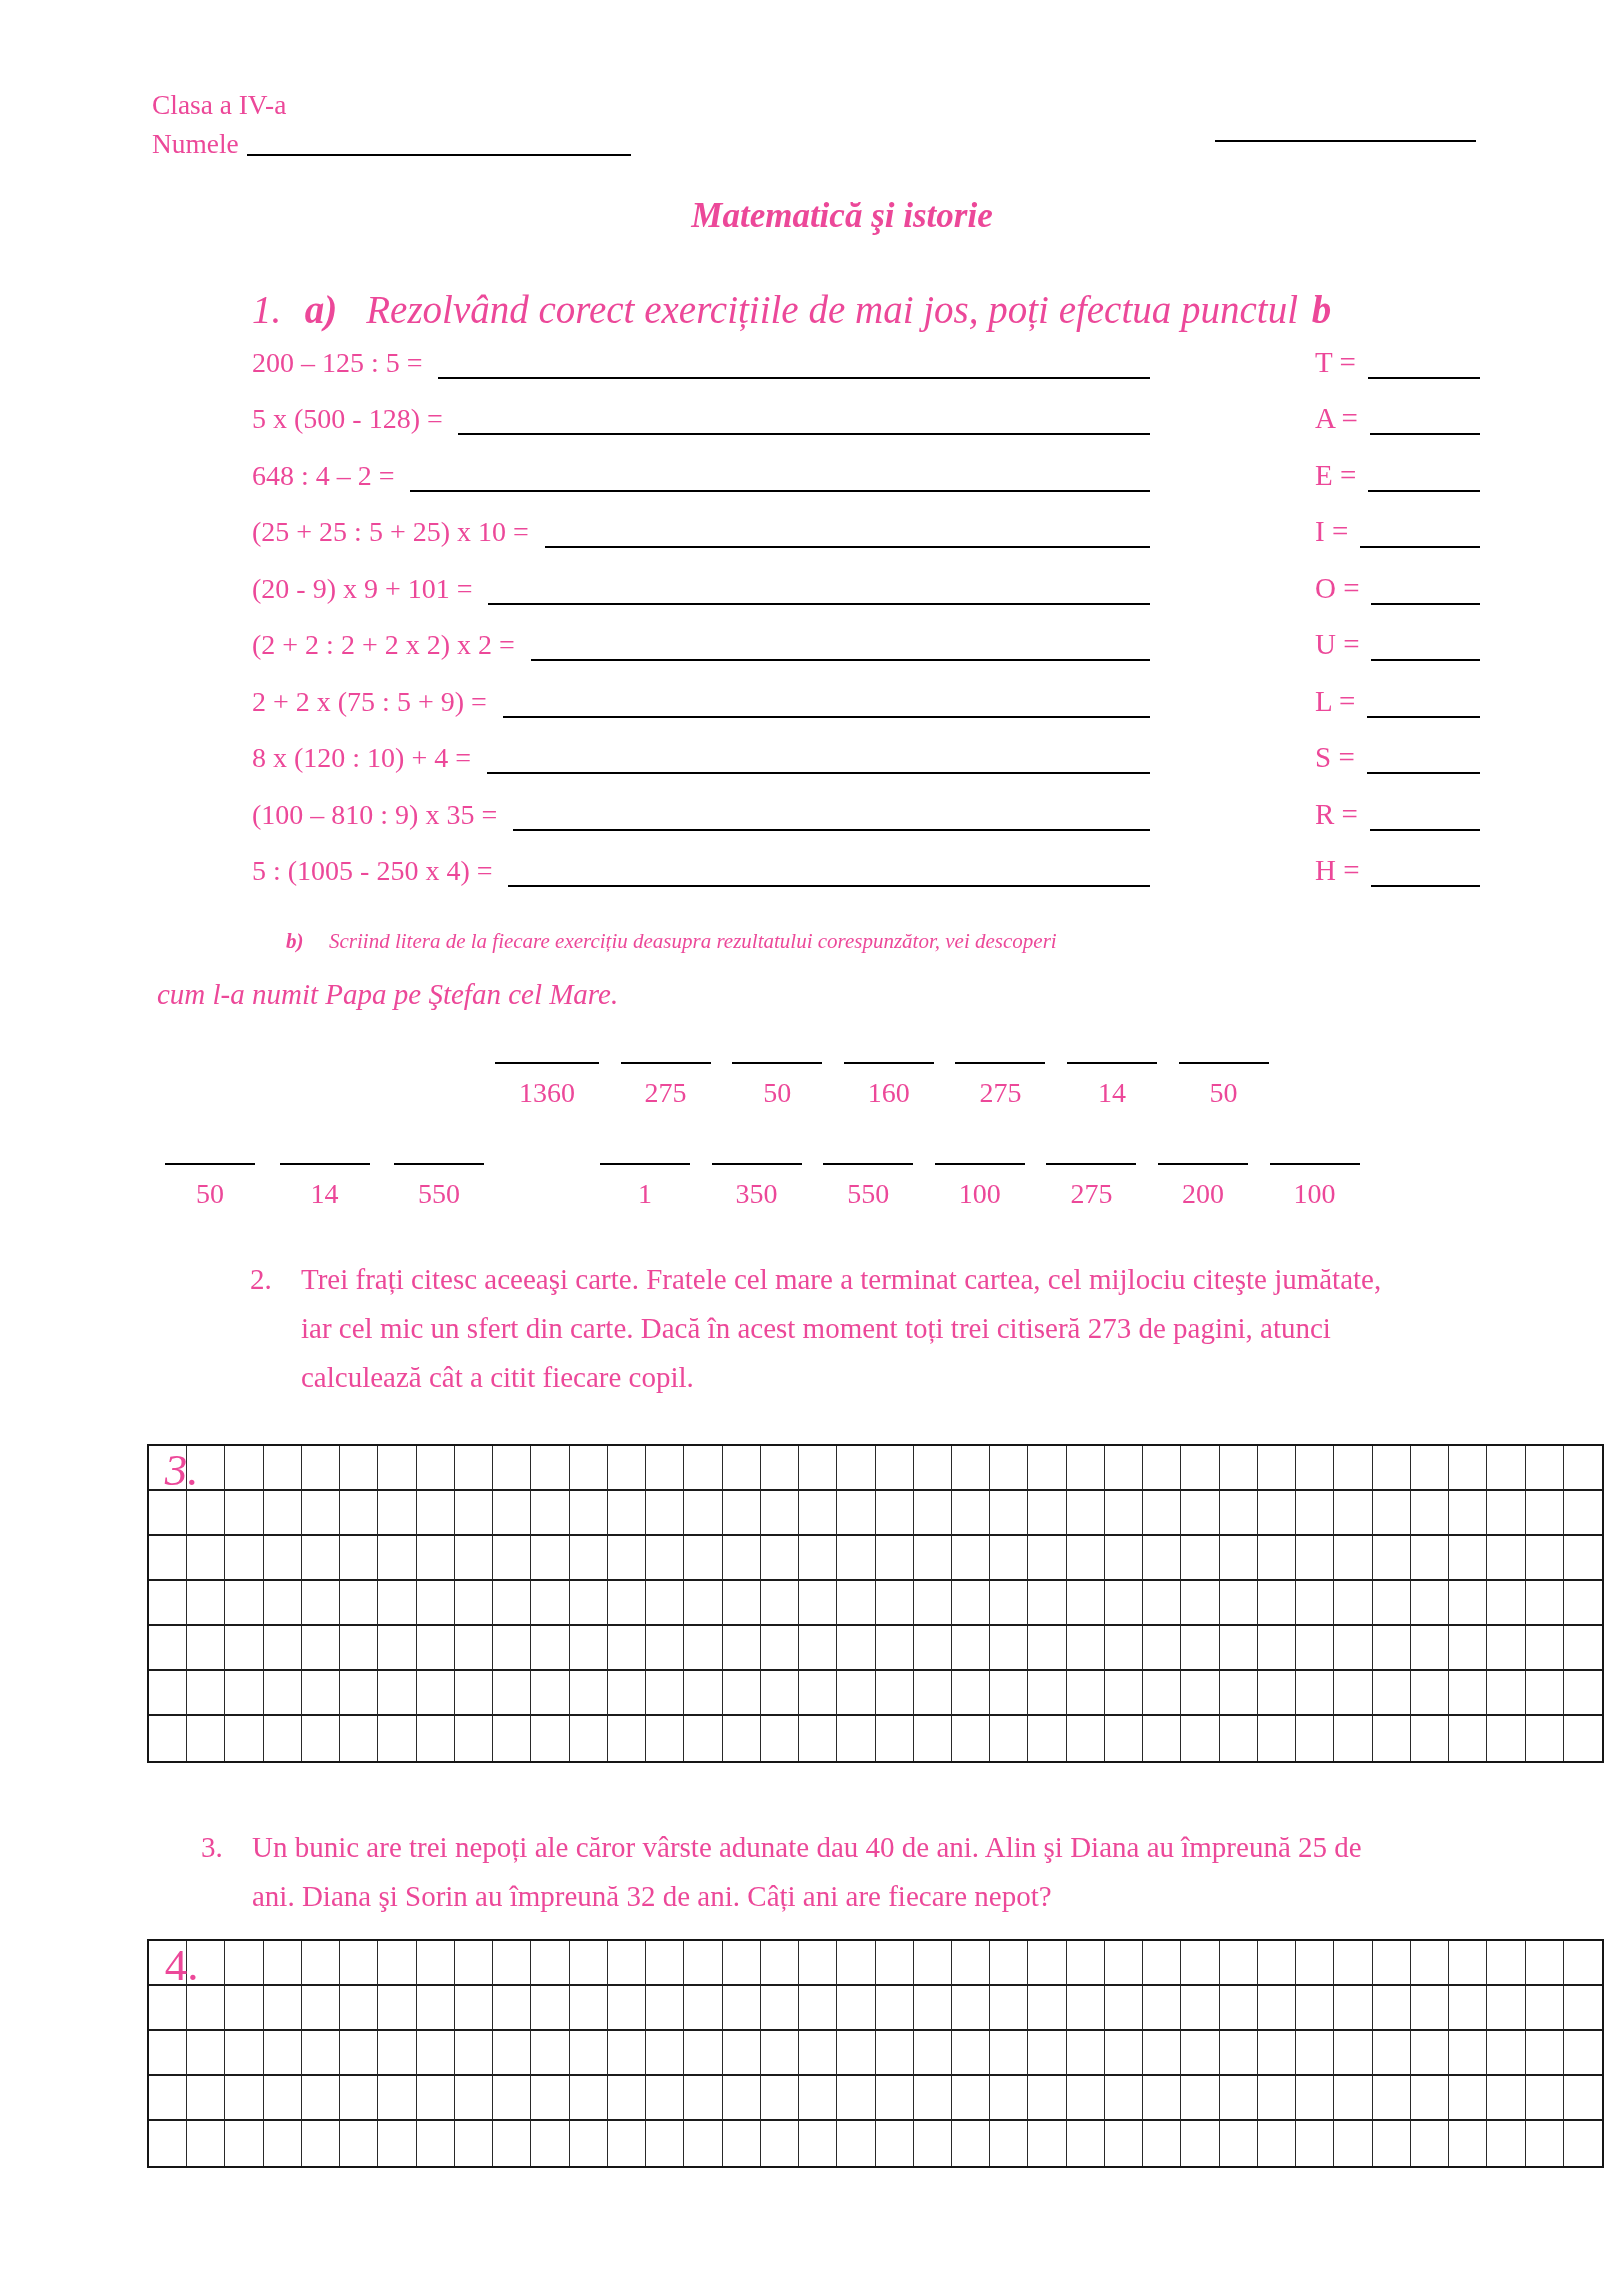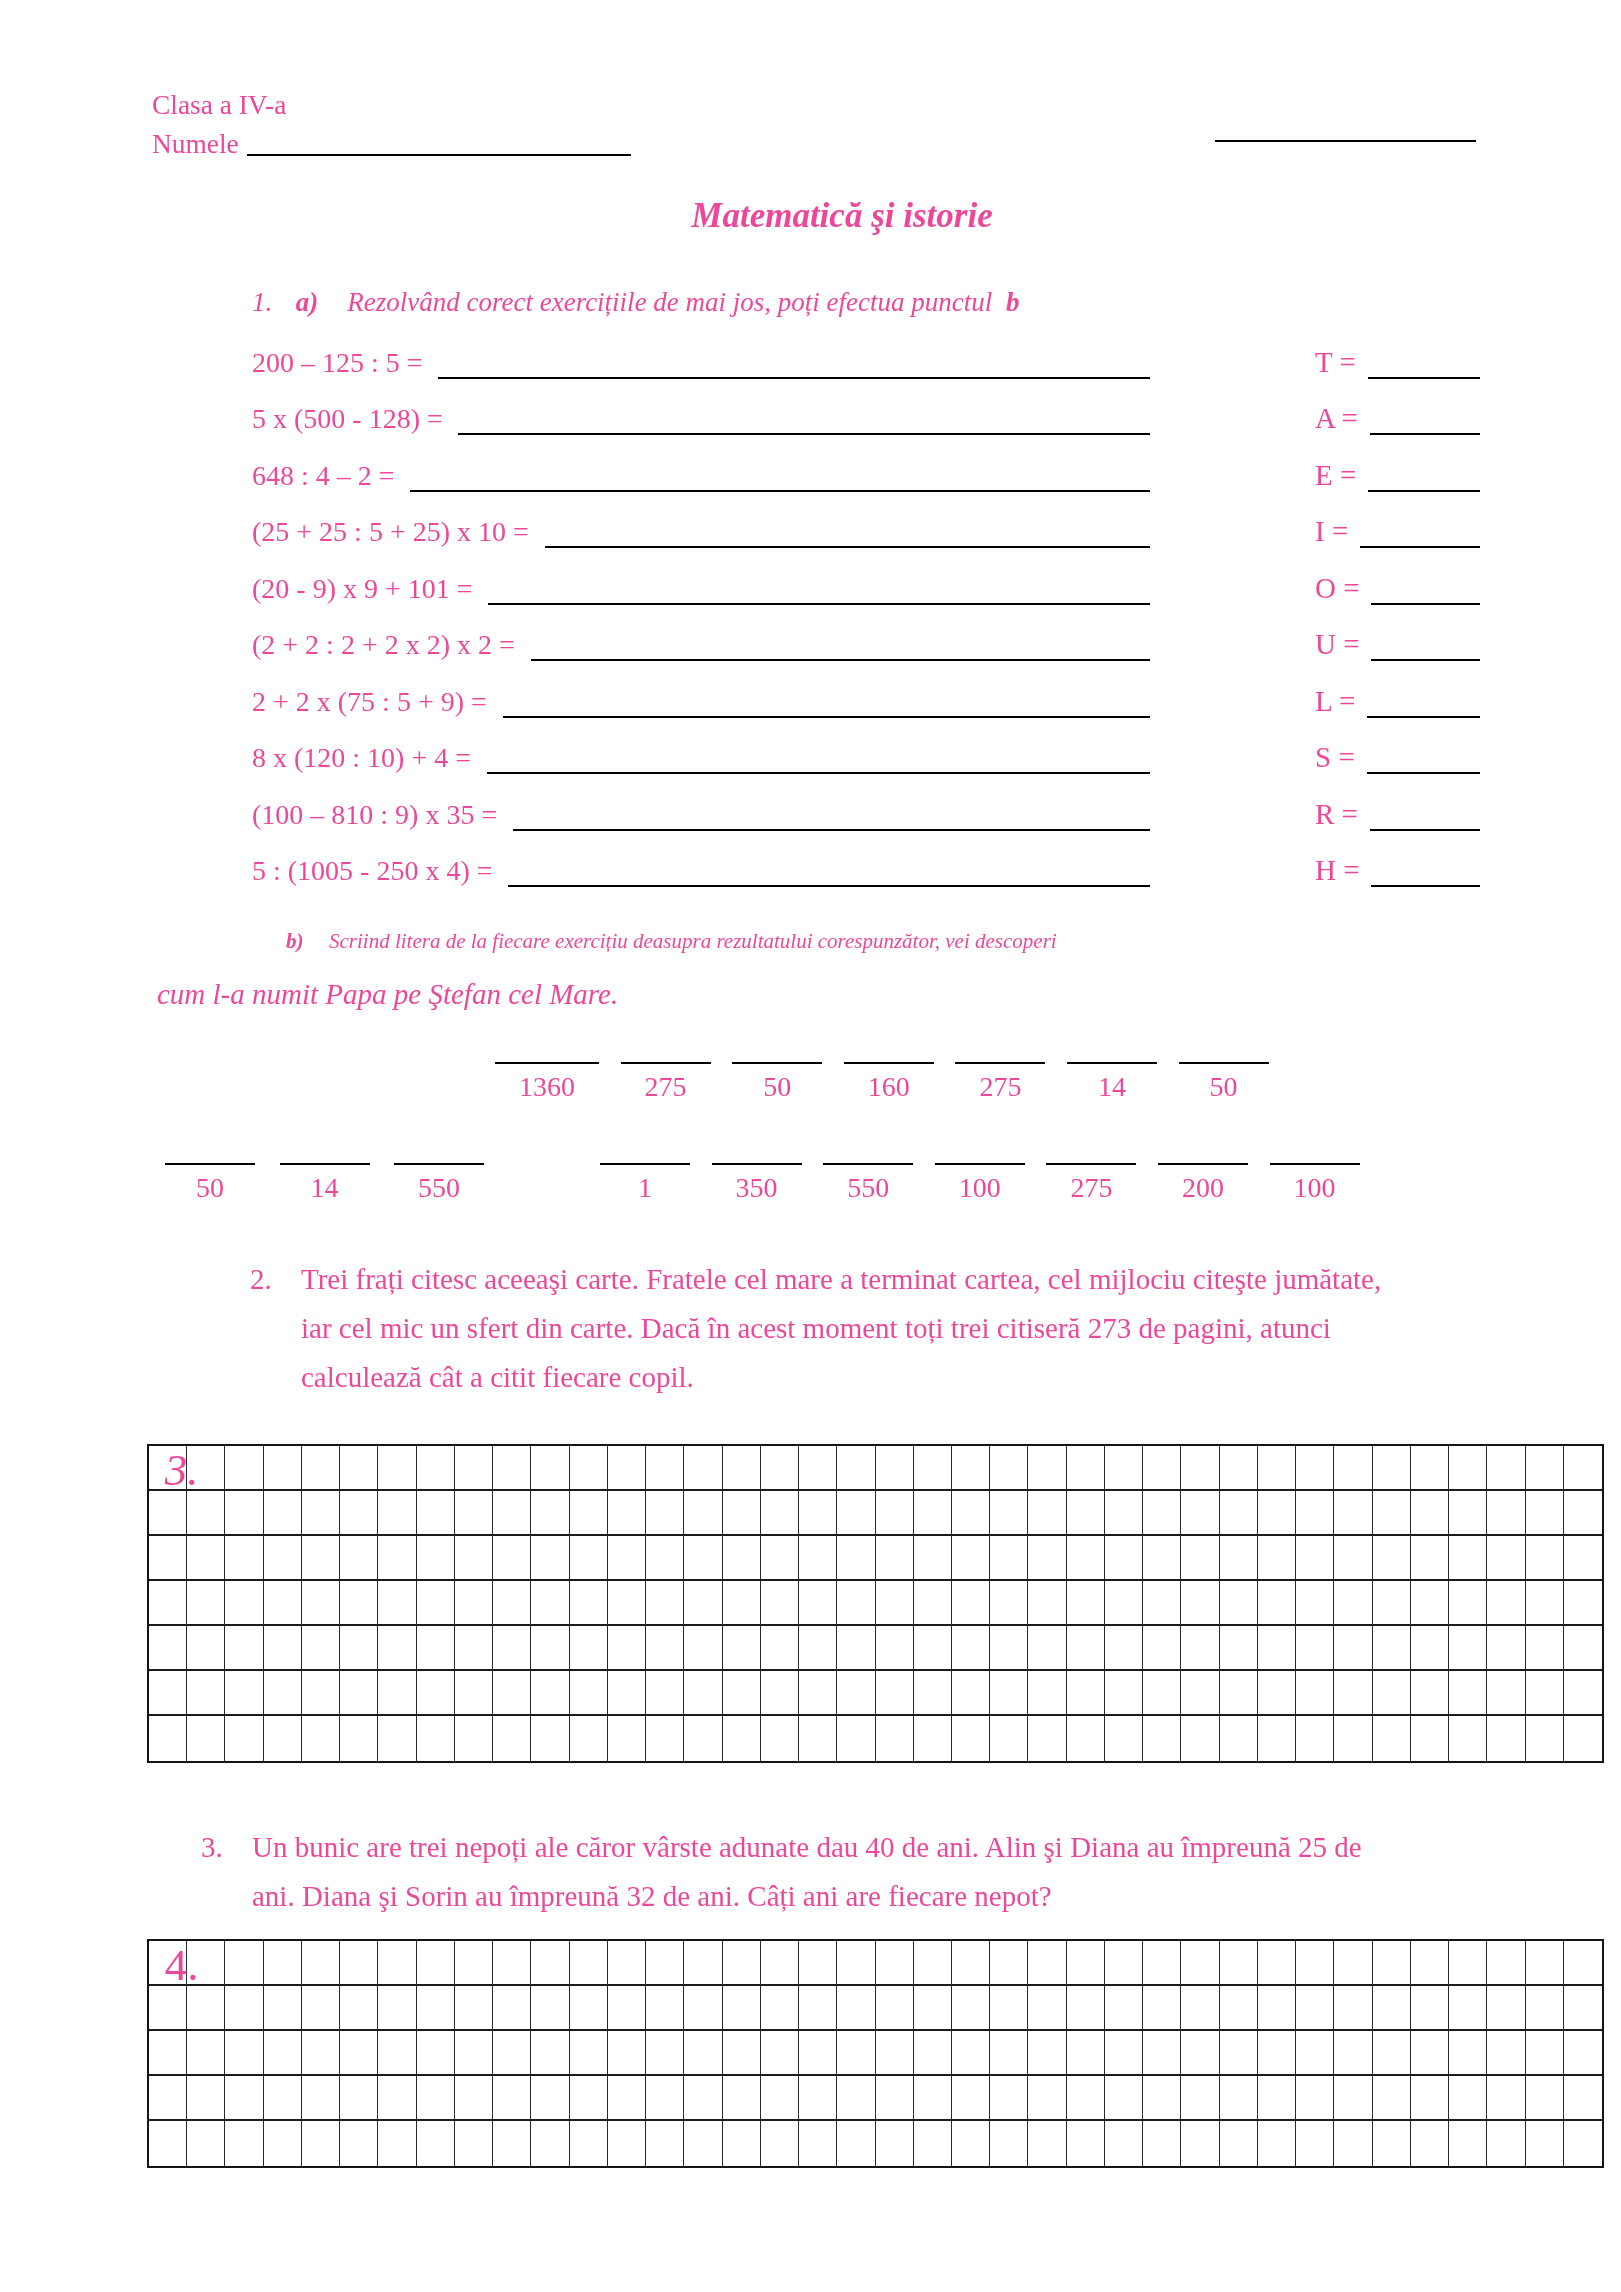--- a/index.html
+++ b/index.html
@@ -10,21 +10,21 @@
     overflow:hidden;
   }
   
   .class-label { position:absolute; left:152px; top:90px; font-size:27.4px; }
   .name-row { position:absolute; left:152px; top:129px; display:flex; font-size:27.4px; }
   .name-line { width:384px; height:0; border-bottom:2px solid #000; align-self:flex-end; margin:0 0 3.9px 7.8px; }
   .tr-line { position:absolute; left:1215px; top:140px; width:261px; height:0; border-bottom:2px solid #000; }
   .title { position:absolute; left:0; top:196px; width:100%; text-align:center; padding-left:63px; box-sizing:border-box;
            font-size:35px; font-weight:bold; font-style:italic; }
   
-  .instr1a { position:absolute; left:252px; top:287px; font-size:27px; font-style:italic; white-space:nowrap; }
+  .instr1a { position:absolute; left:252px; top:287px; font-size:39px; font-style:italic; white-space:nowrap; }
   .instr1a .num { margin-right:23.5px; }
   .instr1a .alabel { font-weight:bold; margin-right:29px; }
   .instr1a .bref { font-weight:bold; margin-left:13.7px; }
   
   .equations { position:absolute; left:252px; top:343px; width:1225px; height:588px; }
   .eq-row { position:absolute; left:0; width:1225px; height:39px; line-height:39px; font-size:28px; }
   .eqflex { display:flex; width:900px; }
   .eq-expr { white-space:pre; flex:0 0 auto; }
   .eq-line { flex:1 1 auto; height:0; border-bottom:2px solid #000; align-self:flex-end; margin:0 2px 2.9px 15.7px; }
   .letter-cell { position:absolute; left:1063px; top:0; width:165px; display:flex; font-size:29px; }
@@ -34,21 +34,21 @@
   .instr1b-l1 { position:absolute; left:286px; top:929px; font-size:21px; font-style:italic; white-space:nowrap;text-align:center; }
   .instr1b-l1 .blabel { font-weight:bold; margin-right:25.5px; }
   .instr1b-l2 { position:absolute; left:157px; top:978px; font-size:29px; font-style:italic; white-space:nowrap; }
   
   .ansgroup { position:absolute; display:flex; }
   .row1 { left:495px; top:1062px; gap:21.6px; }
   .row2a { left:165px; top:1163px; gap:24.5px; }
   .row2b { left:600px; top:1163px; gap:21.6px; }
   .slot { display:flex; flex-direction:column; }
   .slot-line { height:0; border-top:2.5px solid #000; }
-  .slot-val { text-align:center; font-size:28px; padding-top:7px; }
+  .slot-val { text-align:center; font-size:28px; padding-top:13px; }
   
   .prob { position:absolute; display:flex; font-size:29px; }
   .prob .pnum { width:51px; flex:0 0 auto; }
   .prob .pline { line-height:49px; white-space:nowrap; }
   .prob2 { left:250px; top:1255px; }
   .prob3 { left:201px; top:1823px; }
   .prob .pnum { line-height:49px; }
   
   .wgrid { position:absolute; left:147px; width:1457px; display:grid;
            grid-template-columns:repeat(38,1fr); border:2.5px solid #151515; box-sizing:border-box; background:#fff; }

